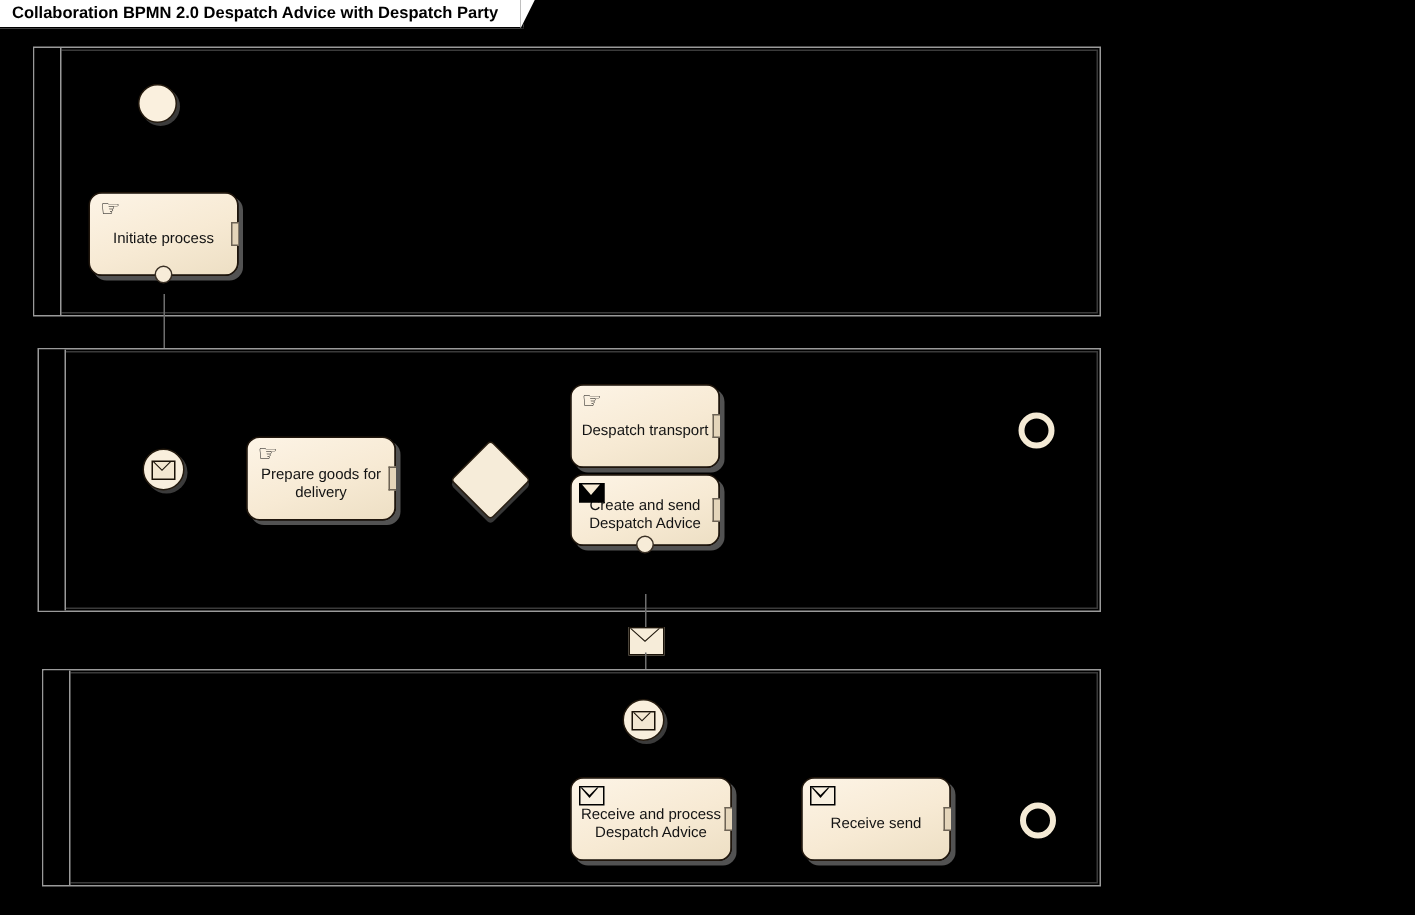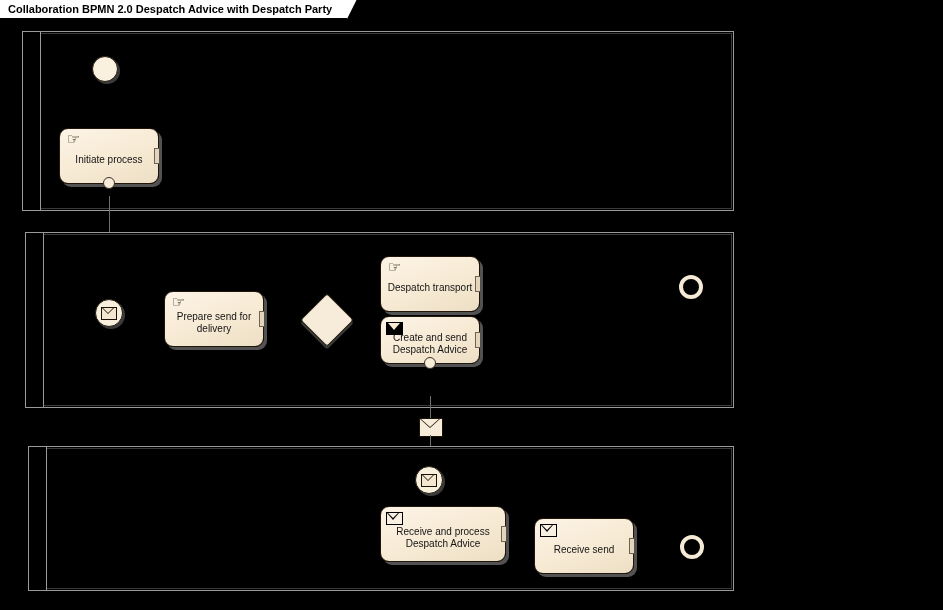--- a/index.html
+++ b/index.html
@@ -238,21 +238,21 @@
       <span class="pool-header-label"></span>
     </div>
   </div>
 
   <div class="node event-msg-start" style="left:95px;top:299px;">
     <span class="inner-env"></span>
   </div>
 
   <div class="node task" style="left:164px;top:291px;width:100px;height:56px;">
     <span class="marker hand">☞</span>
-    <span class="task-label">Prepare send for
+    <span class="task-label">Prepare goods for
 delivery</span>
     <span class="notch"></span>
   </div>
 
   <div class="node" style="left:308px;top:301px;width:36px;height:36px;">
     <div class="gateway" style="position:absolute;left:0;top:0;"></div>
     <div style="position:absolute;left:0;top:0;width:36px;height:36px;">
       <span class="plus-v"></span>
       <span class="plus-h"></span>
     </div>
@@ -283,21 +283,21 @@
     <div class="pool-inner-edge"></div>
     <div class="pool-header">
       <span class="pool-header-label"></span>
     </div>
   </div>
 
   <div class="node event-msg-start" style="left:415px;top:466px;">
     <span class="inner-env"></span>
   </div>
 
-  <div class="node task" style="left:380px;top:506px;width:126px;height:56px;">
+  <div class="node task" style="left:380px;top:518px;width:108px;height:56px;">
     <span class="env-open"></span>
     <span class="task-label">Receive and process
 Despatch Advice</span>
     <span class="notch"></span>
   </div>
 
   <div class="node task" style="left:534px;top:518px;width:100px;height:56px;">
     <span class="env-open"></span>
     <span class="task-label">Receive send</span>
     <span class="notch"></span>

